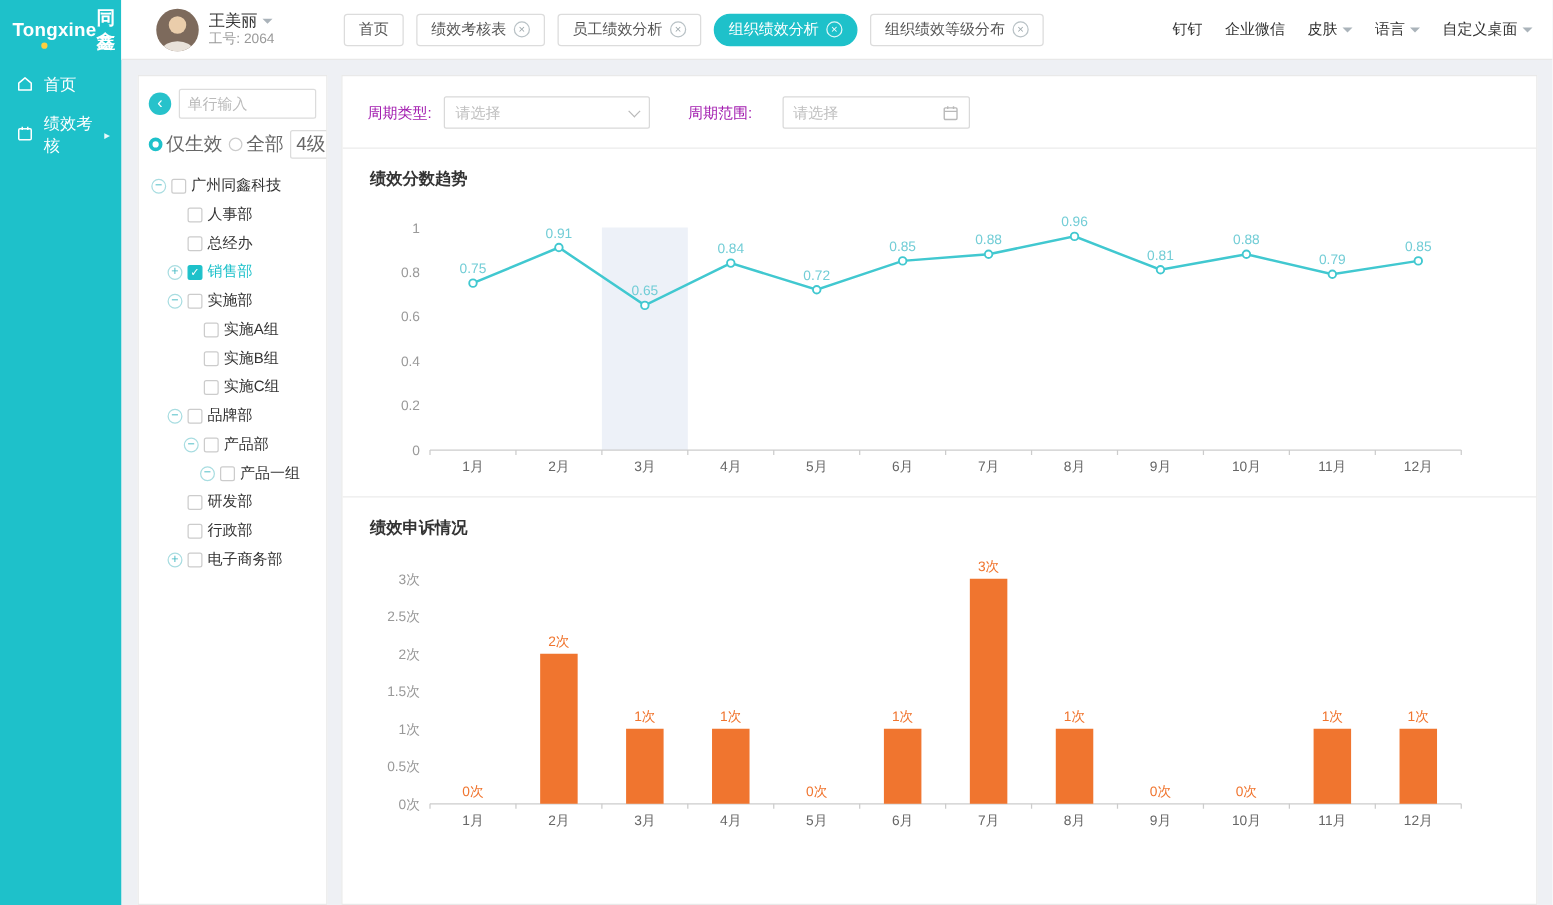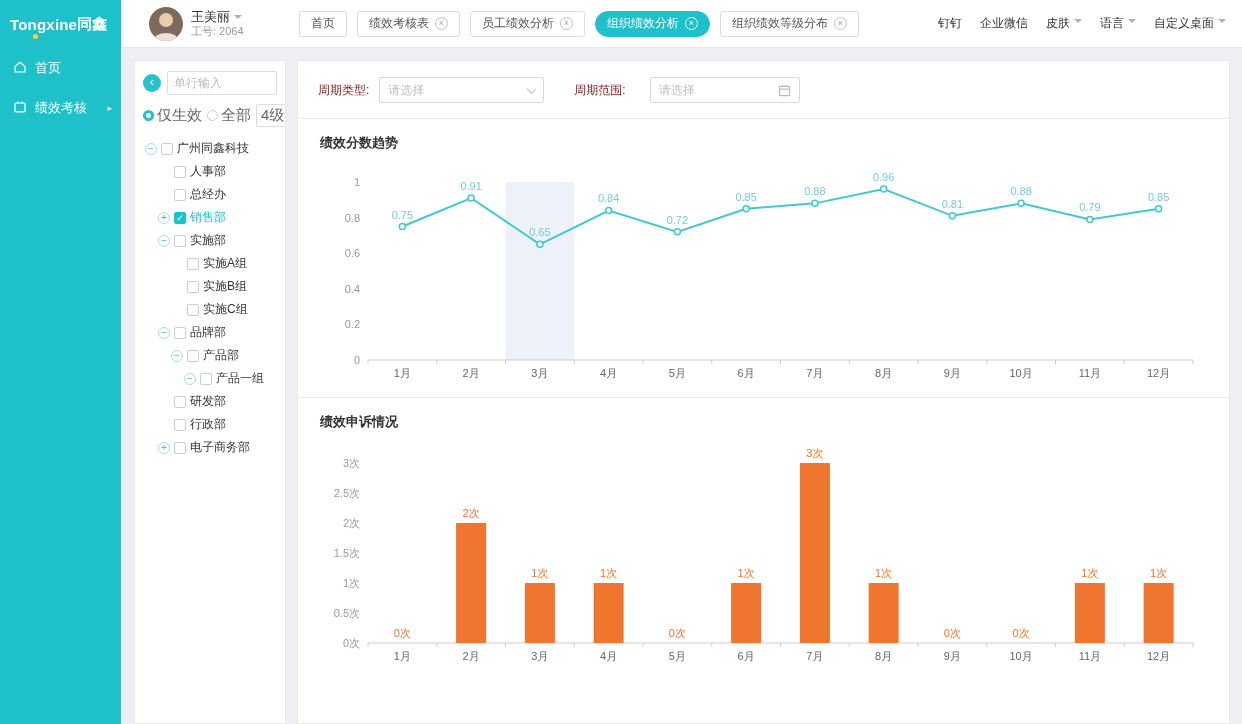--- a/index.html
+++ b/index.html
@@ -3,21 +3,21 @@
 <meta charset="utf-8">
 <style>
   * { box-sizing: border-box; margin: 0; padding: 0; }
   html,body { width: 1242px; height: 724px; overflow: hidden; }
   body { font-family: "Liberation Sans","DejaVu Sans",sans-serif; background: #eef0f4; font-size: 12px; color:#333; }
   svg text { font-family: "Liberation Sans","DejaVu Sans",sans-serif; }
 
   .app { display:flex; width:100%; height:100%; }
 
   
-  .sidebar { width:121px; flex:none; background:#1ec1ca; color:#fff; }
+  .sidebar { width:97px; flex:none; background:#1ec1ca; color:#fff; }
   .logo { height:48px; display:flex; align-items:center; padding-left:10px; font-weight:bold; font-size:15px; position:relative; letter-spacing:.2px; }
   .logo-dot { position:absolute; left:33px; bottom:9px; width:5px; height:5px; border-radius:50%; background:#ffcf3e; }
   .side-item { height:40px; display:flex; align-items:center; gap:8px; padding-left:13px; font-size:13px; cursor:pointer; }
   .side-item .sub-arrow { margin-left:auto; margin-right:9px; font-size:9px; opacity:.9; }
 
   
   .main-col { flex:1; display:flex; flex-direction:column; min-width:0; }
   .topbar { height:48px; flex:none; background:#fff; border-bottom:1px solid #e8e8e8; display:flex; align-items:center; padding:0 16px 0 28px; }
   .user-block { display:flex; align-items:center; gap:8px; width:128px; flex:none; }
   .avatar { width:34px; height:34px; border-radius:50%; background:#7d6a5c; position:relative; overflow:hidden; flex:none; cursor:pointer; }
@@ -28,21 +28,21 @@
   .user-id { font-size:11px; color:#999; white-space:nowrap; }
   .tri { width:0; height:0; border:4px solid transparent; border-top-color:#aab3ba; display:inline-block; margin-top:4px; }
 
   .tab-bar { display:flex; align-items:center; gap:10px; margin-left:22px; }
   .tab { height:26px; display:inline-flex; align-items:center; gap:6px; padding:0 11px; background:#fff; border:1px solid #dcdcdc; border-radius:3px; font-size:12px; color:#555; cursor:pointer; white-space:nowrap; }
   .tab.active { background:#1ec1ca; border-color:#1ec1ca; color:#fff; border-radius:14px; }
   .tab-close { width:13px; height:13px; border:1px solid #b9c2c6; border-radius:50%; font-size:9px; line-height:11px; text-align:center; color:#9aa5a9; flex:none; }
   .tab.active .tab-close { border-color:rgba(255,255,255,.85); color:#fff; }
 
   .top-links { margin-left:auto; display:flex; align-items:center; gap:18px; font-size:12px; color:#333; }
-  .top-link { display:inline-flex; align-items:flex-start; gap:4px; cursor:pointer; white-space:nowrap; }
+  .top-link { display:inline-flex; align-items:center; gap:4px; cursor:pointer; white-space:nowrap; }
 
   
   .content { flex:1; display:flex; gap:11px; padding:12px 12px 0 13px; min-height:0; }
 
   .tree-panel { width:152px; flex:none; background:#fff; border:1px solid #e9e9e9; padding:10px 8px; overflow:hidden; }
   .tree-search-row { display:flex; align-items:center; gap:6px; margin-bottom:9px; }
   .back-btn { width:18px; height:18px; border-radius:50%; background:#27c2cb; color:#fff; font-size:13px; line-height:16px; text-align:center; flex:none; cursor:pointer; }
   .tree-search { flex:1; min-width:0; height:24px; border:1px solid #dcdcdc; border-radius:2px; padding:0 6px; font-size:12px; color:#333; outline:none; }
   .tree-search::placeholder { color:#bbb; }
   .tree-filter-row { display:flex; align-items:center; gap:5px; margin-bottom:10px; font-size:15px; color:#666; white-space:nowrap; }
@@ -54,21 +54,21 @@
   .tree { list-style:none; }
   .tree-row { display:flex; align-items:center; gap:4px; height:23px; white-space:nowrap; cursor:pointer; }
   .expander { width:12px; height:12px; border:1px solid #a9dde1; border-radius:50%; color:#45bac4; font-size:10px; line-height:10px; text-align:center; flex:none; background:#fff; }
   .expander.placeholder { border:none; background:transparent; }
   .cb { width:12px; height:12px; border:1px solid #ccc; border-radius:2px; background:#fff; flex:none; font-size:9px; line-height:10px; text-align:center; color:#fff; }
   .cb.checked { background:#1ec1ca; border-color:#1ec1ca; }
   .tree-label.sel { color:#1ec1ca; }
 
   .charts-panel { flex:1; min-width:0; background:#fff; border:1px solid #e9e9e9; padding:16px 20px 0; overflow:hidden; }
   .filter-row { display:flex; align-items:center; gap:10px; margin-bottom:15px; }
-  .f-label { color:#7f1d1d; }
+  .f-label { color:#a21caf; }
   .select-box { width:165px; height:26px; border:1px solid #d9d9d9; border-radius:2px; background:#fff; display:flex; align-items:center; justify-content:space-between; padding:0 8px; color:#bfbfbf; cursor:pointer; }
   .select-box.range { width:150px; margin-left:14px; }
   .filter-row .f-label + .select-box { margin-right:20px; }
   .chev { width:7px; height:7px; border-right:1.5px solid #b9b9b9; border-bottom:1.5px solid #b9b9b9; transform:rotate(45deg) translate(-1px,-1px); flex:none; }
   .divider { height:1px; background:#ebebeb; margin:0 -20px; }
   .chart-section { padding:15px 0 4px; }
   .chart-title { font-size:13px; font-weight:bold; color:#333; margin:0 0 10px 2px; }
 </style>
 </head>
 <body>

